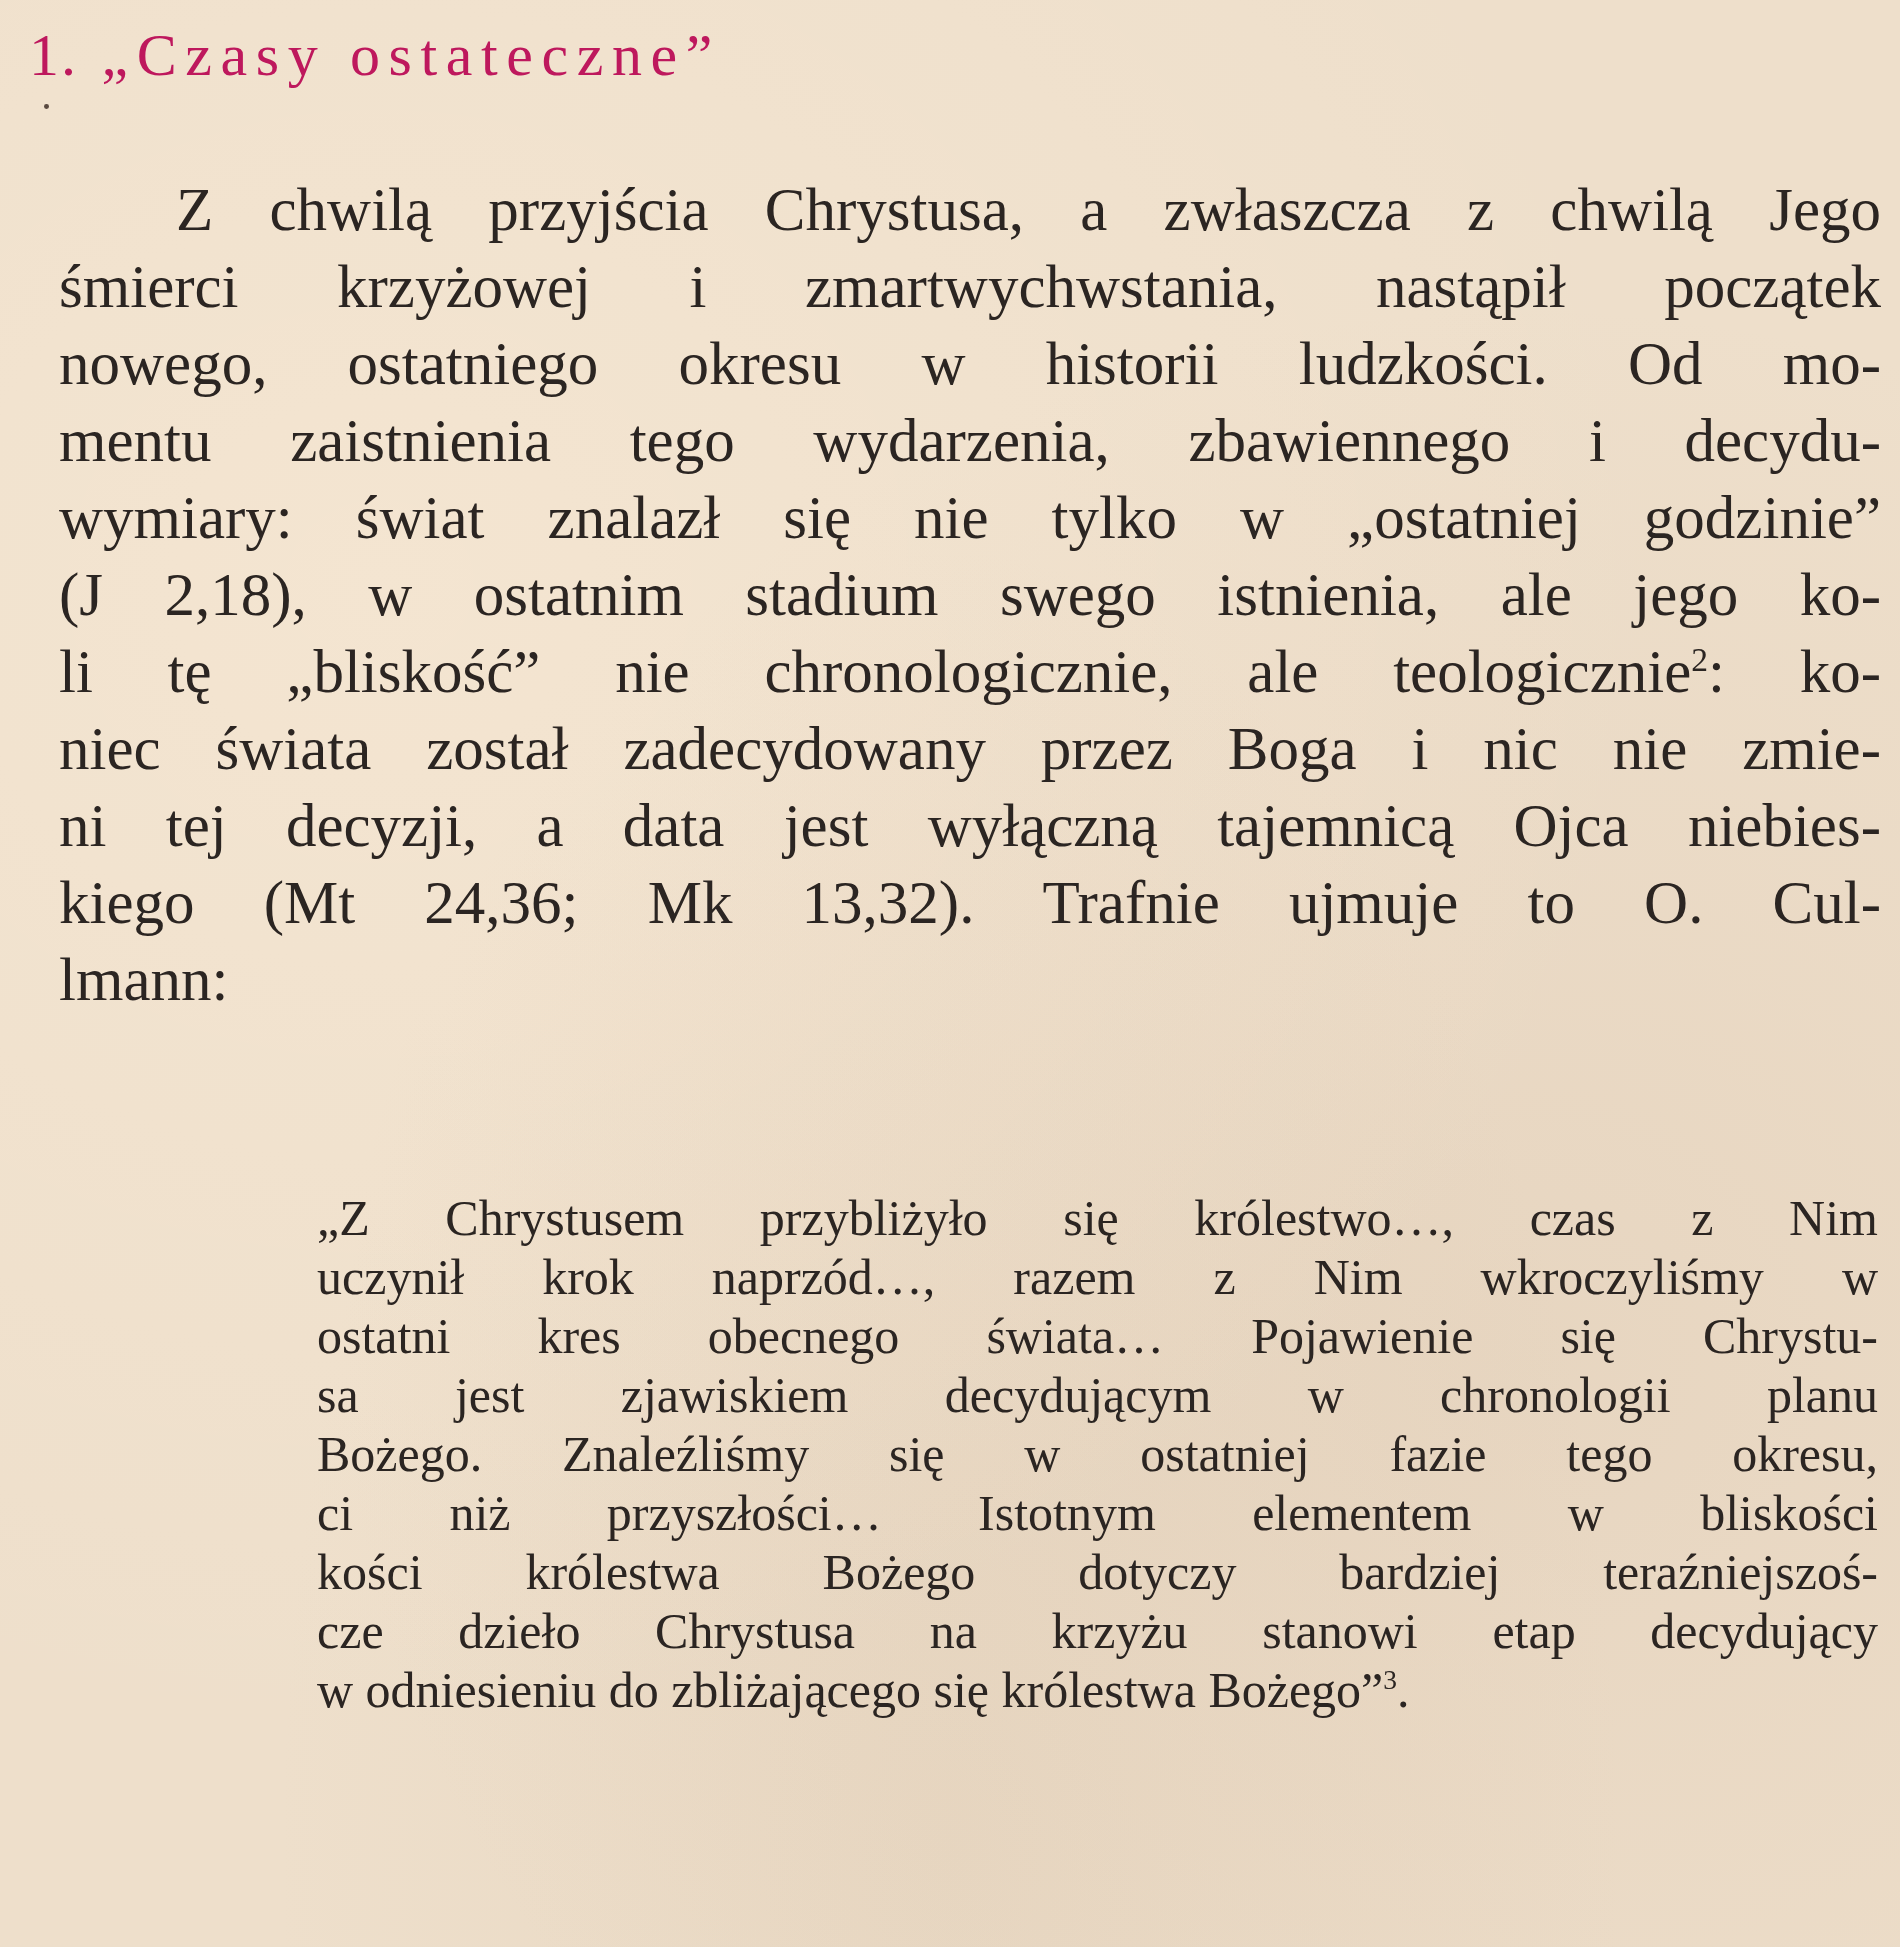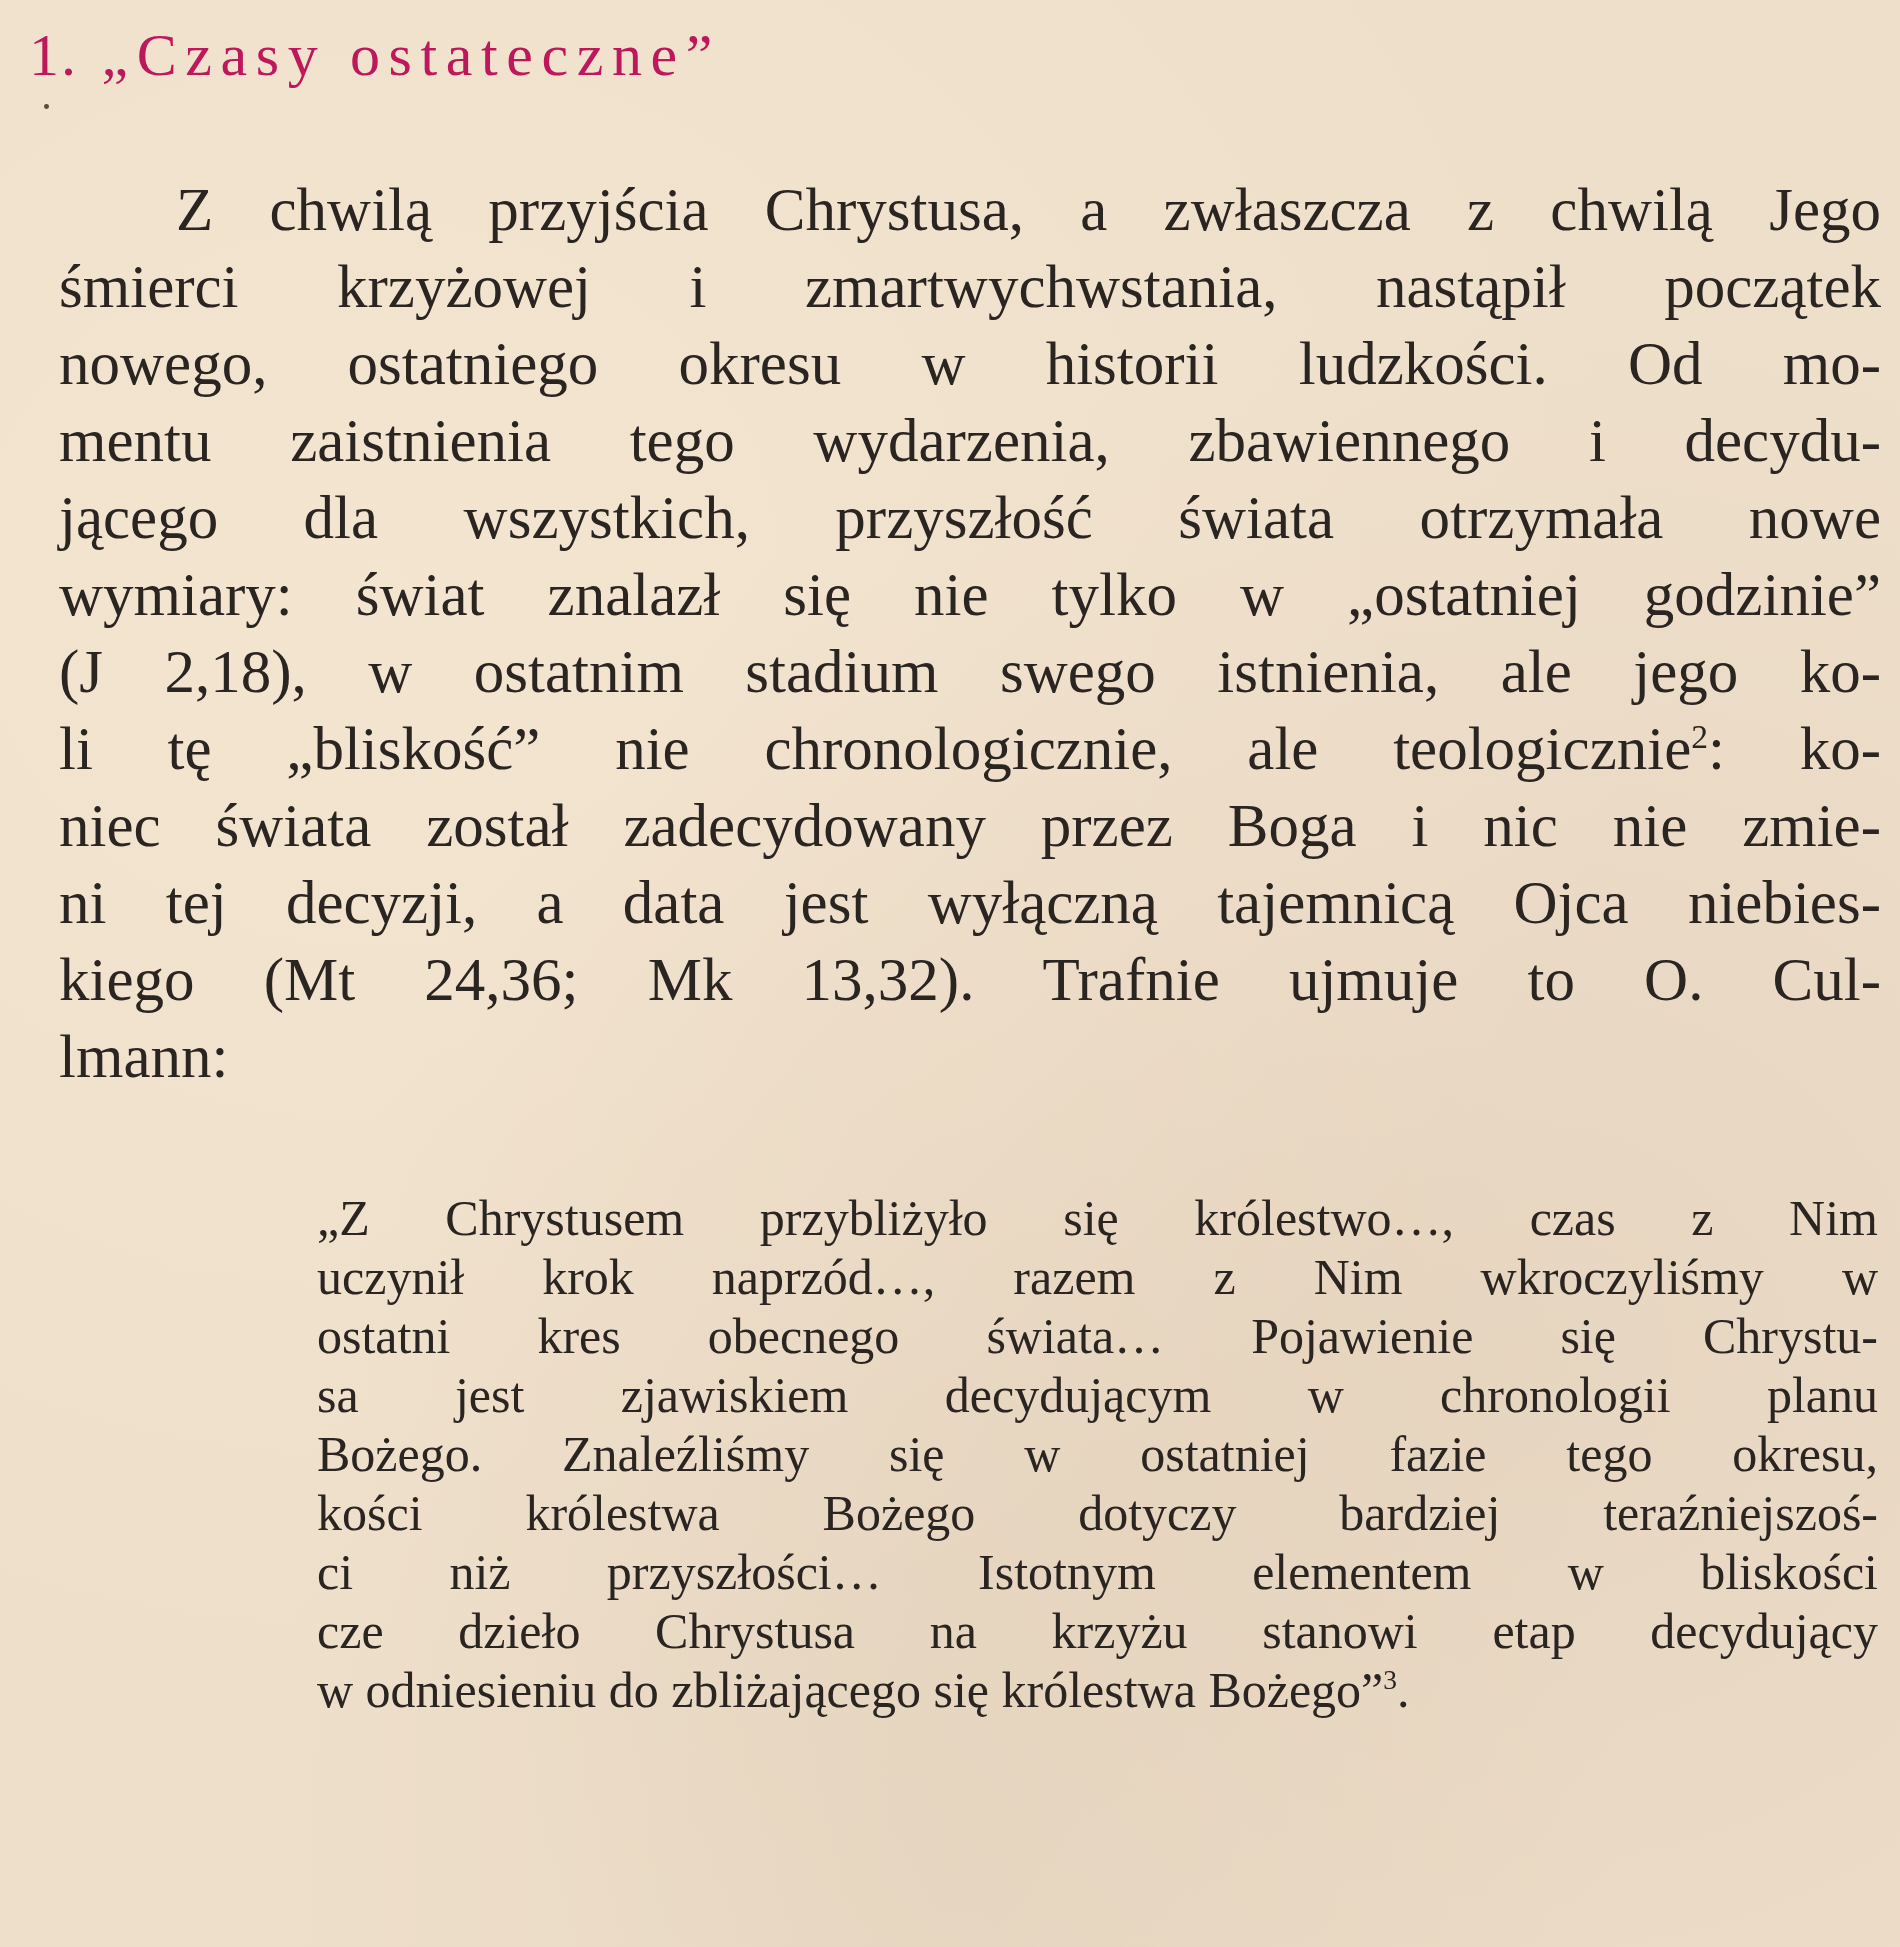--- a/index.html
+++ b/index.html
@@ -103,36 +103,35 @@
     <span>„Czasy ostateczne”</span>
   </div>
 
   <div class="speck" style="left:44px;top:104px;"></div>
 
   <div class="body-para">
     <span class="line indent">Z chwilą przyjścia Chrystusa, a zwłaszcza z chwilą Jego</span>
     <span class="line">śmierci krzyżowej i zmartwychwstania, nastąpił początek</span>
     <span class="line">nowego, ostatniego okresu w historii ludzkości. Od mo-</span>
     <span class="line">mentu zaistnienia tego wydarzenia, zbawiennego i decydu-</span>
-    <span class="line">jącego dla wszystkich, przyszłość świata otrzymała nowe</span>
     <span class="line">wymiary: świat znalazł się nie tylko w „ostatniej godzinie”</span>
     <span class="line">(J 2,18), w ostatnim stadium swego istnienia, ale jego ko-</span>
     <span class="line"><span>li tę „bliskość” nie chronologicznie, ale teologicznie</span><sup>2</sup><span>: ko-</span></span>
     <span class="line">niec świata został zadecydowany przez Boga i nic nie zmie-</span>
     <span class="line">ni tej decyzji, a data jest wyłączną tajemnicą Ojca niebies-</span>
     <span class="line">kiego (Mt 24,36; Mk 13,32). Trafnie ujmuje to O. Cul-</span>
     <span class="line last">lmann:</span>
   </div>
 
   <div class="quote">
     <span class="qline">„Z Chrystusem przybliżyło się królestwo…, czas z Nim</span>
     <span class="qline">uczynił krok naprzód…, razem z Nim wkroczyliśmy w</span>
     <span class="qline">ostatni kres obecnego świata… Pojawienie się Chrystu-</span>
     <span class="qline">sa jest zjawiskiem decydującym w chronologii planu</span>
     <span class="qline">Bożego. Znaleźliśmy się w ostatniej fazie tego okresu,</span>
+    <span class="qline">ci niż przyszłości… Istotnym elementem w bliskości</span>
     <span class="qline">kości królestwa Bożego dotyczy bardziej teraźniejszoś-</span>
-    <span class="qline">ci niż przyszłości… Istotnym elementem w bliskości</span>
     <span class="qline">cze dzieło Chrystusa na krzyżu stanowi etap decydujący</span>
     <span class="qline last"><span>w odniesieniu do zbliżającego się królestwa Bożego”</span><sup>3</sup><span>.</span></span>
   </div>
 
 </div>
 
 
 </body></html>

